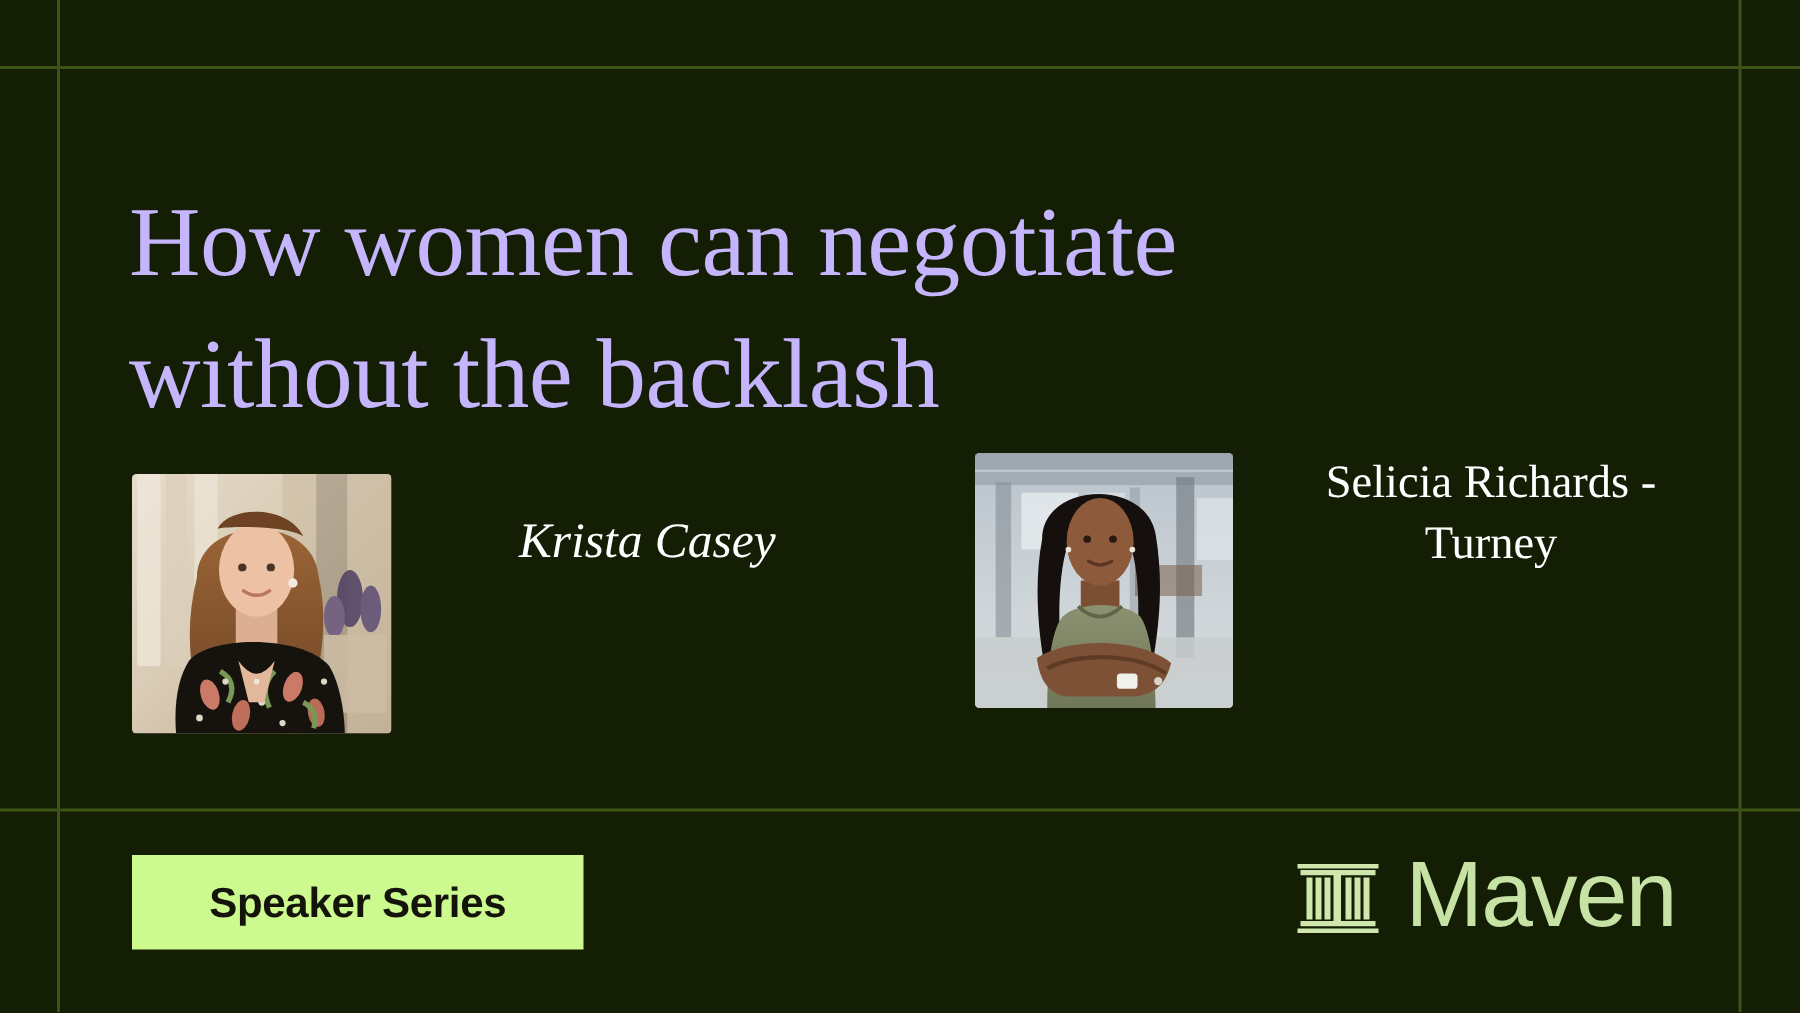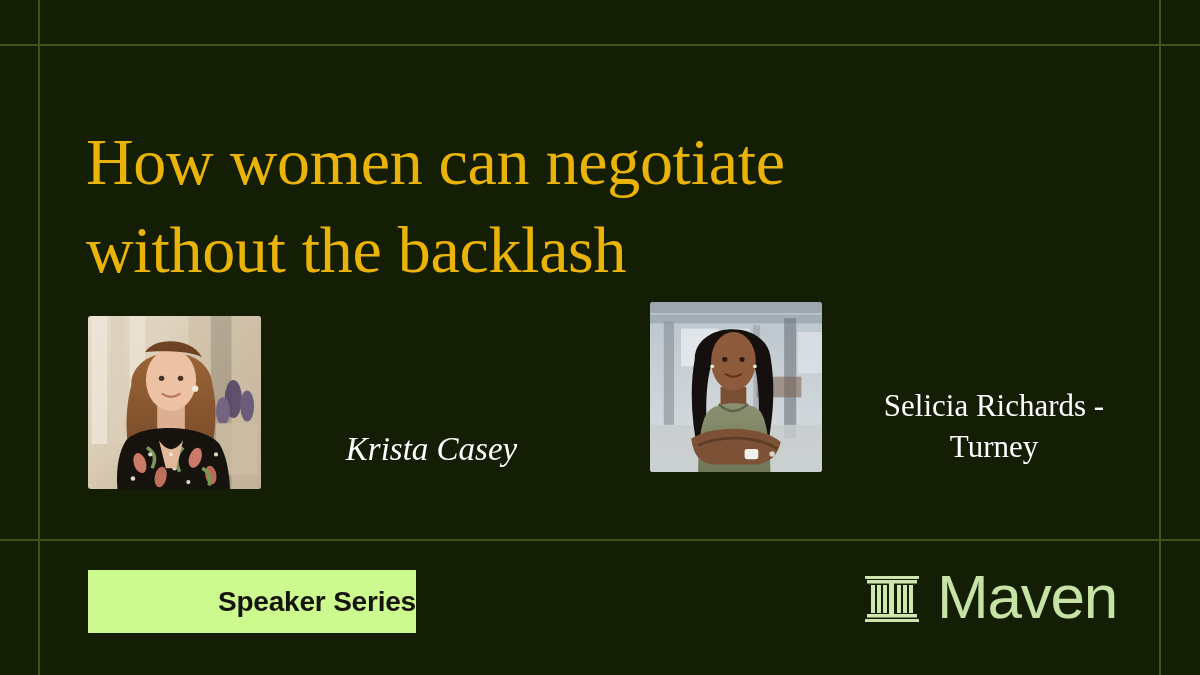--- a/index.html
+++ b/index.html
@@ -35,34 +35,34 @@
   .grid-v-right { left: 1159px; }
   .grid-h-top    { top: 44px; }
   .grid-h-bottom { top: 539px; }
 
   
   #title {
     position: absolute;
     left: 86px;
     top: 74px;
     width: 1000px;
-    color: #eab308;
+    color: #c4b5fd;
     font-family: "Liberation Serif", "DejaVu Serif", serif;
     font-size: 66px;
     line-height: 1.33;
     font-weight: 400;
     letter-spacing: -0.3px;
     white-space: pre-line;
   }
 
   
   .speaker {
     position: absolute;
     display: flex;
-    align-items: flex-end;
+    align-items: flex-start;
   }
 
   #speaker-0 { left: 88px;  top: 304px; font-style: italic; }
   #speaker-1 { left: 650px; top: 292px; }
 
   .photo {
     flex: 0 0 auto;
     border-radius: 3px;
     overflow: hidden;
     position: relative;
@@ -114,22 +114,21 @@
   
   #badge {
     position: absolute;
     left: 88px;
     top: 570px;
     width: 301px;
     height: 63px;
     background: #cdfa8e;
     display: flex;
     align-items: center;
-    justify-content: flex-end;
-    padding-left: 27px;
+    justify-content: center;
   }
   #badge .badge-label {
     color: #15140b;
     font-family: "Liberation Sans", sans-serif;
     font-size: 28px;
     font-weight: 700;
     letter-spacing: -0.2px;
   }
 
   

